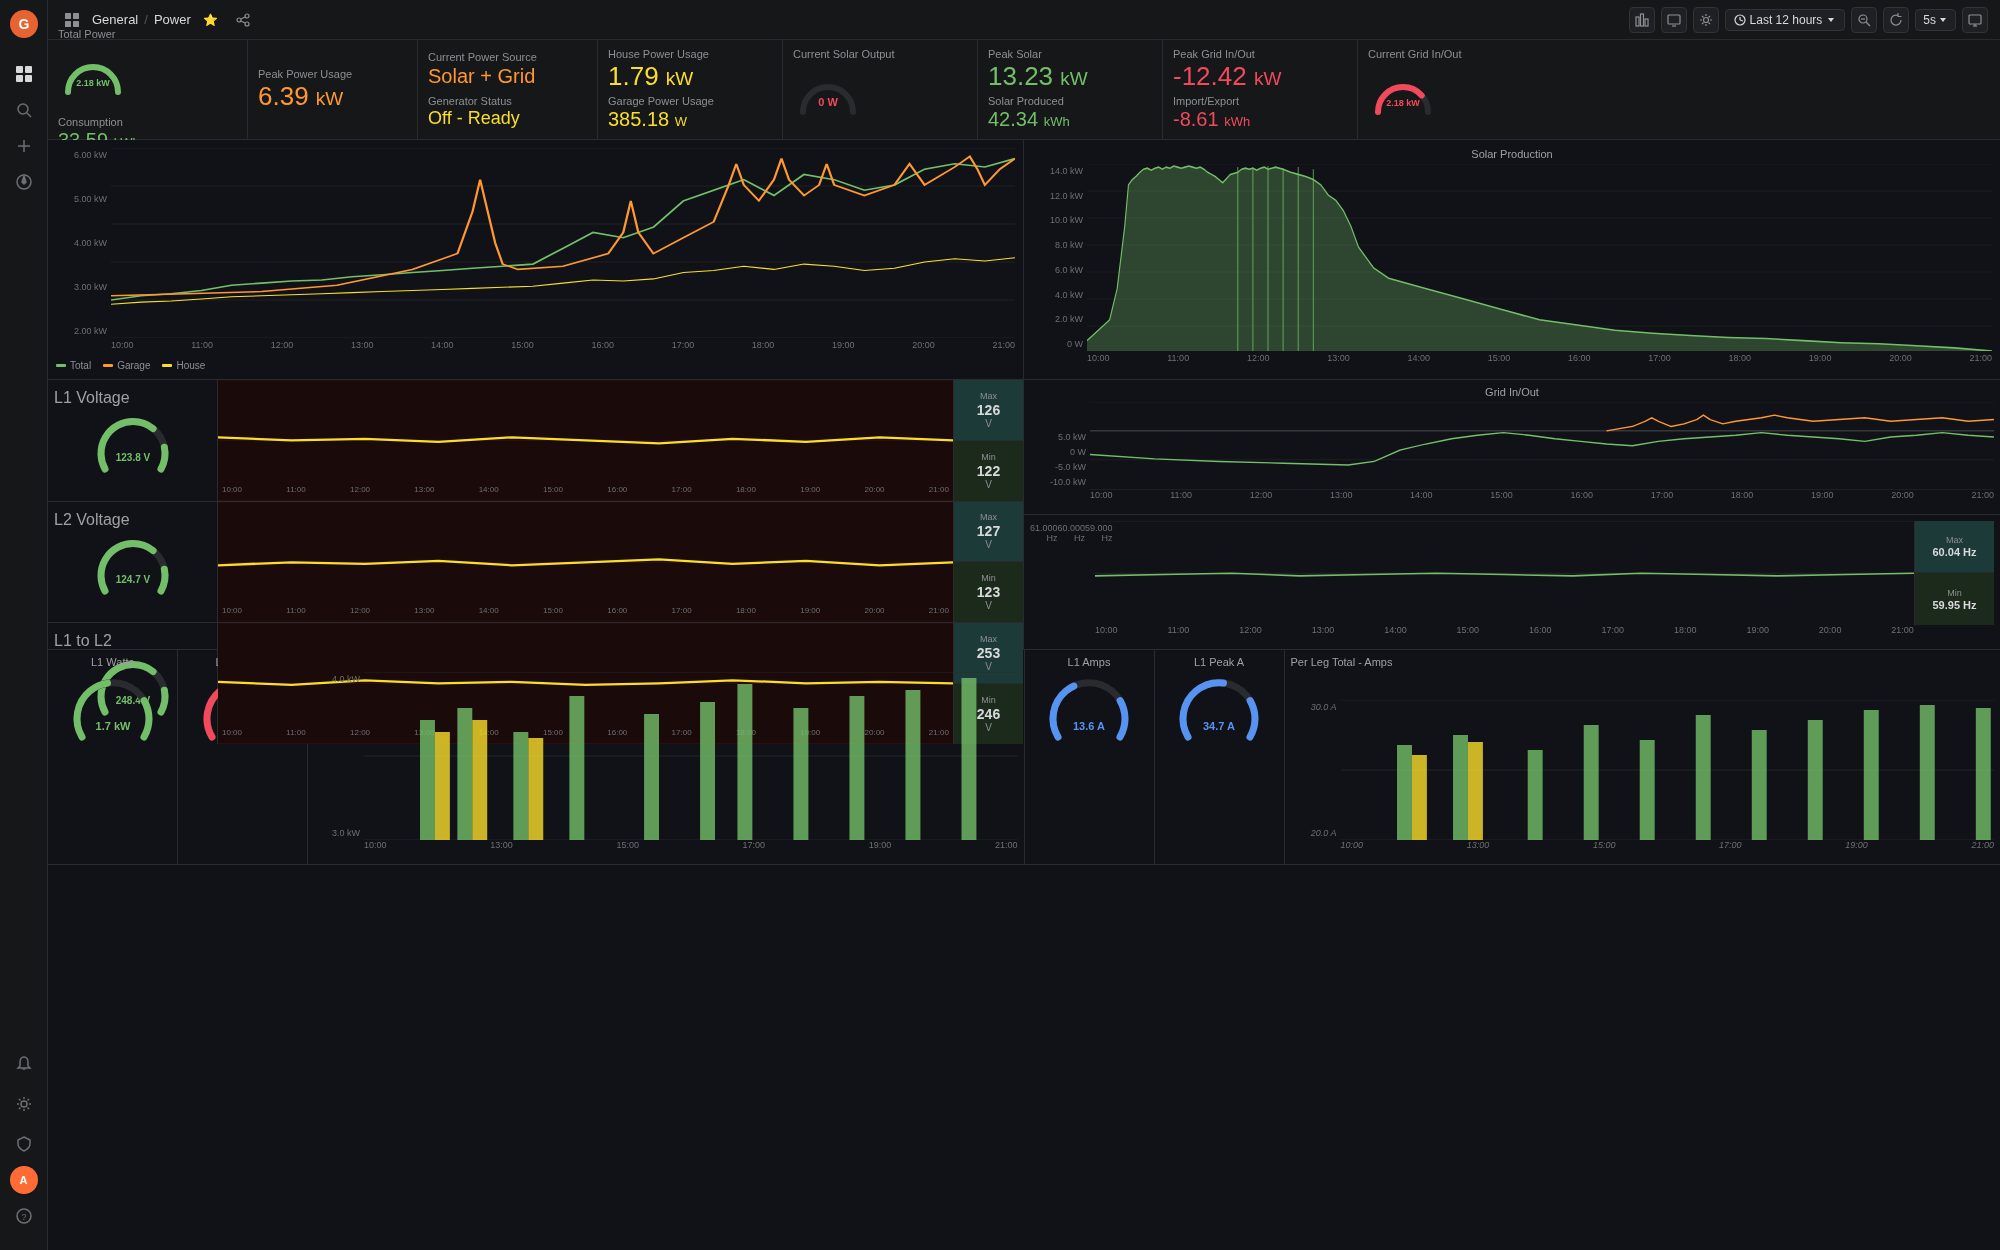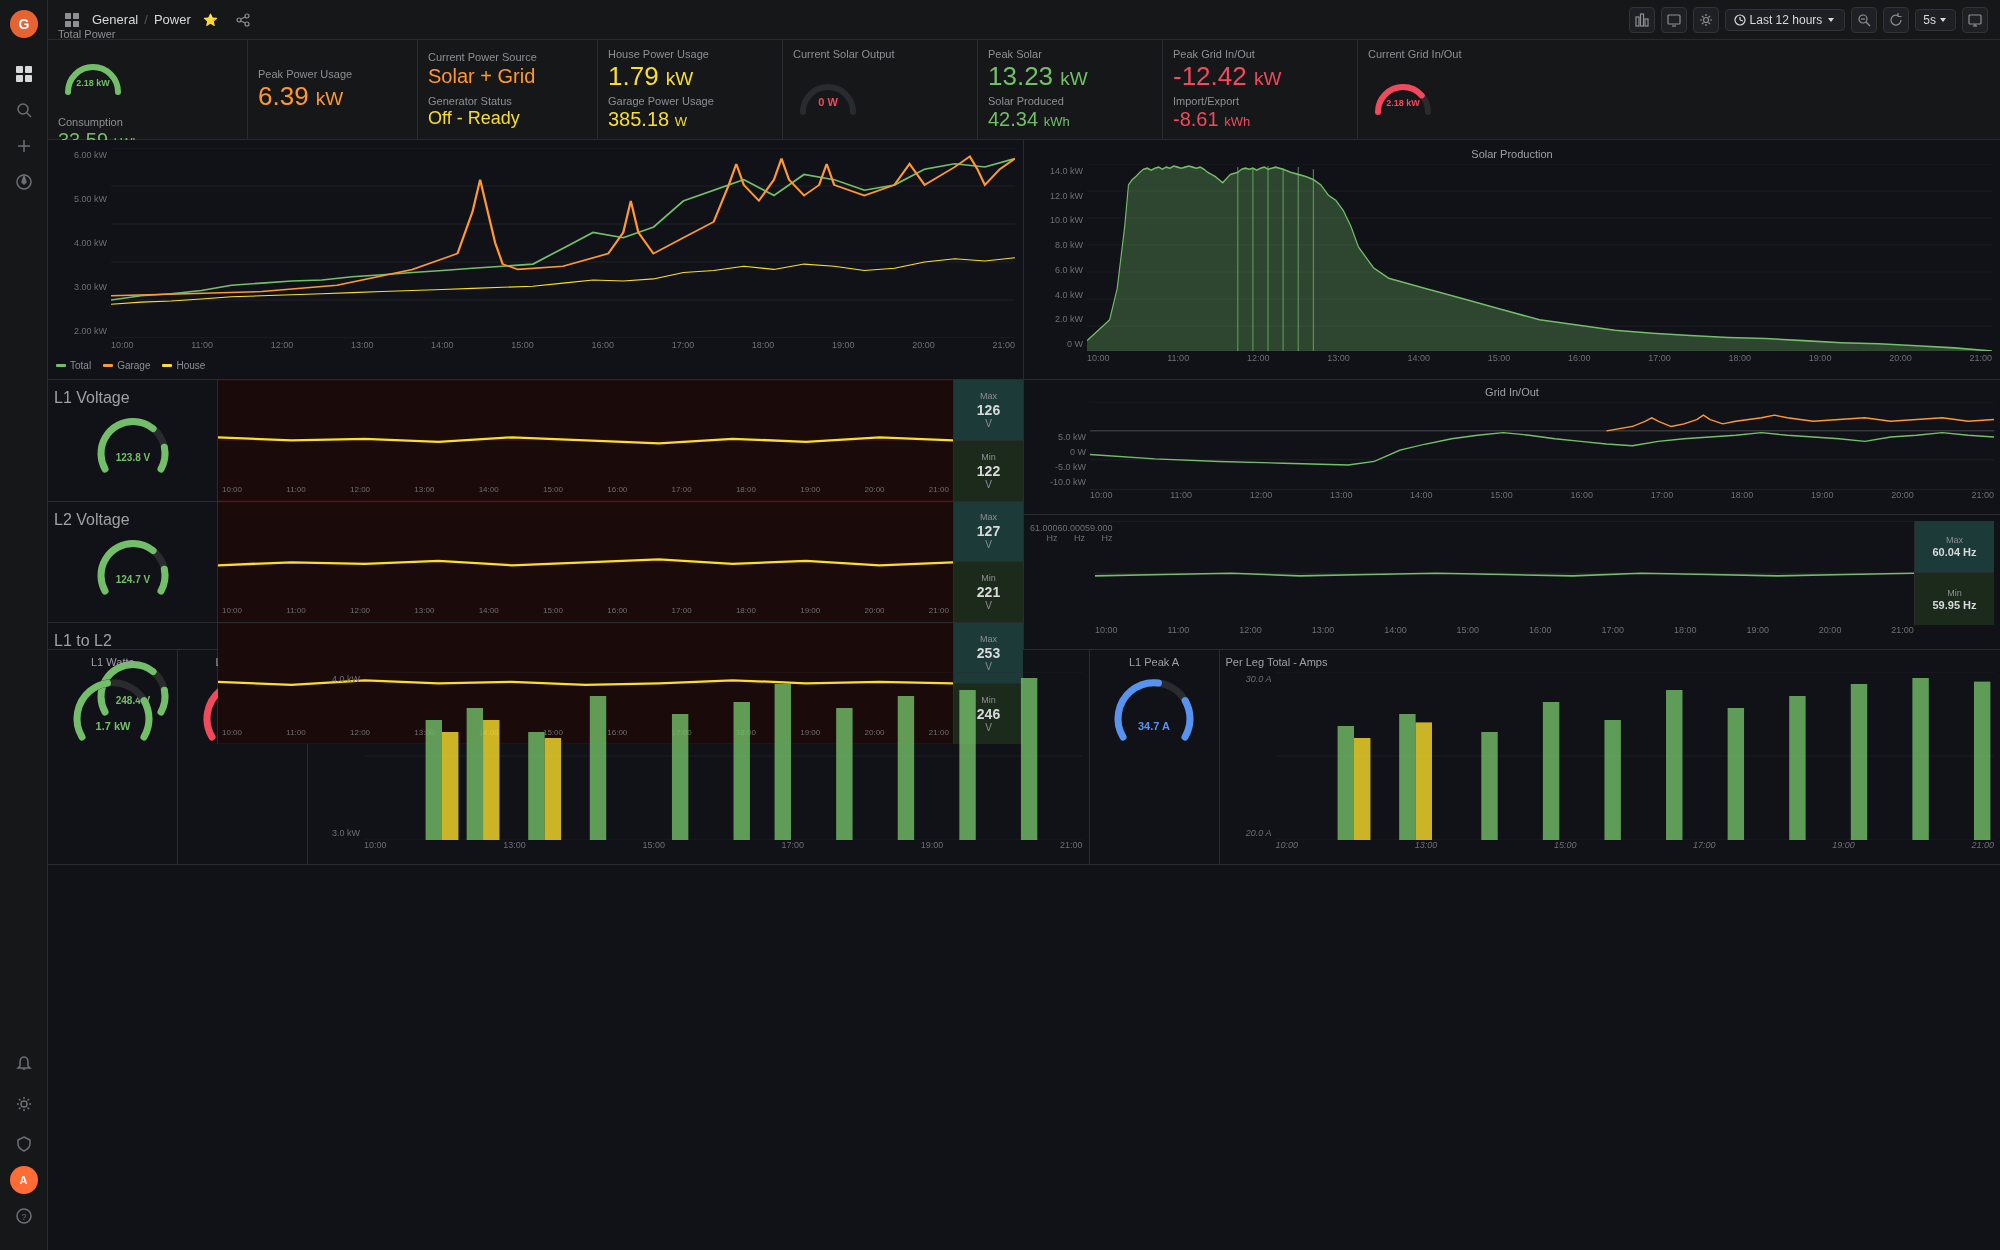--- a/index.html
+++ b/index.html
@@ -735,21 +735,21 @@
             </div>
           </div>
           <div class="volt-badge-cell">
             <div class="badge badge-max">
               <div class="badge-label">Max</div>
               <div class="badge-value">127</div>
               <div class="badge-unit">V</div>
             </div>
             <div class="badge badge-min">
               <div class="badge-label">Min</div>
-              <div class="badge-value">221</div>
+              <div class="badge-value">123</div>
               <div class="badge-unit">V</div>
             </div>
           </div>
         </div>
 
         <div class="volt-row" style="border-bottom:none;">
           <div class="volt-gauge-cell">
             <div class="volt-label">L1 to L2</div>
             <svg viewBox="0 0 80 80" width="80" height="80">
               <path d="M12 58 A32 32 0 1 1 68 58" fill="none" stroke="#2a2b2e" stroke-width="7" stroke-linecap="round"></path>
@@ -929,31 +929,39 @@
             <span style="font-size:9px;color:#6e6f72;">10:00</span>
             <span style="font-size:9px;color:#6e6f72;">13:00</span>
             <span style="font-size:9px;color:#6e6f72;">15:00</span>
             <span style="font-size:9px;color:#6e6f72;">17:00</span>
             <span style="font-size:9px;color:#6e6f72;">19:00</span>
             <span style="font-size:9px;color:#6e6f72;">21:00</span>
           </div>
         </div>
       </div>
 
+      <div style="width:130px;border-right:1px solid #2a2b2e;padding:6px;display:flex;flex-direction:column;align-items:center;">
+        <div class="panel-title">L1 Amps</div>
+        <svg viewBox="0 0 90 90" width="90" height="90">
+          <path d="M14 65 A36 36 0 1 1 76 65" fill="none" stroke="#2a2b2e" stroke-width="7" stroke-linecap="round"></path>
+          <path d="M14 65 A36 36 0 1 1 76 65" fill="none" stroke="#5794f2" stroke-width="7" stroke-linecap="round" stroke-dasharray="60 53"></path>
+          <text x="45" y="58" text-anchor="middle" fill="#5794f2" font-size="11" font-weight="bold">13.6 A</text>
+        </svg>
+      </div>
 
       <div style="width:130px;border-right:1px solid #2a2b2e;padding:6px;display:flex;flex-direction:column;align-items:center;">
         <div class="panel-title">L1 Peak A</div>
         <svg viewBox="0 0 90 90" width="90" height="90">
           <path d="M14 65 A36 36 0 1 1 76 65" fill="none" stroke="#2a2b2e" stroke-width="7" stroke-linecap="round"></path>
           <path d="M14 65 A36 36 0 1 1 76 65" fill="none" stroke="#5794f2" stroke-width="7" stroke-linecap="round" stroke-dasharray="80 33"></path>
           <text x="45" y="58" text-anchor="middle" fill="#5794f2" font-size="11" font-weight="bold">34.7 A</text>
         </svg>
       </div>
 
-      <div style="flex:1;padding:6px;display:flex;flex-direction:column;">
+      <div style="flex:1;padding:6px;display:flex;flex-direction:column;gap:28px;">
         <div class="panel-title">Per Leg Total - Amps</div>
         <div style="flex:1;position:relative;font-style:italic;">
           <div style="position:absolute;left:0;top:0;bottom:18px;width:50px;display:flex;flex-direction:column;justify-content:space-between;padding:2px 4px 2px 0;">
             <span style="font-size:9px;color:#6e6f72;text-align:right;">30.0 A</span>
             <span style="font-size:9px;color:#6e6f72;text-align:right;">20.0 A</span>
           </div>
           <svg style="position:absolute;left:50px;right:0;top:0;bottom:18px;width:calc(100% - 50px);height:calc(100% - 18px);" viewBox="0 0 350 140" preserveAspectRatio="none">
             <line x1="0" y1="0" x2="350" y2="0" stroke="#2a2b2e" stroke-width="0.5"></line>
             <line x1="0" y1="70" x2="350" y2="70" stroke="#2a2b2e" stroke-width="0.5"></line>
             <line x1="0" y1="140" x2="350" y2="140" stroke="#2a2b2e" stroke-width="0.5"></line>

